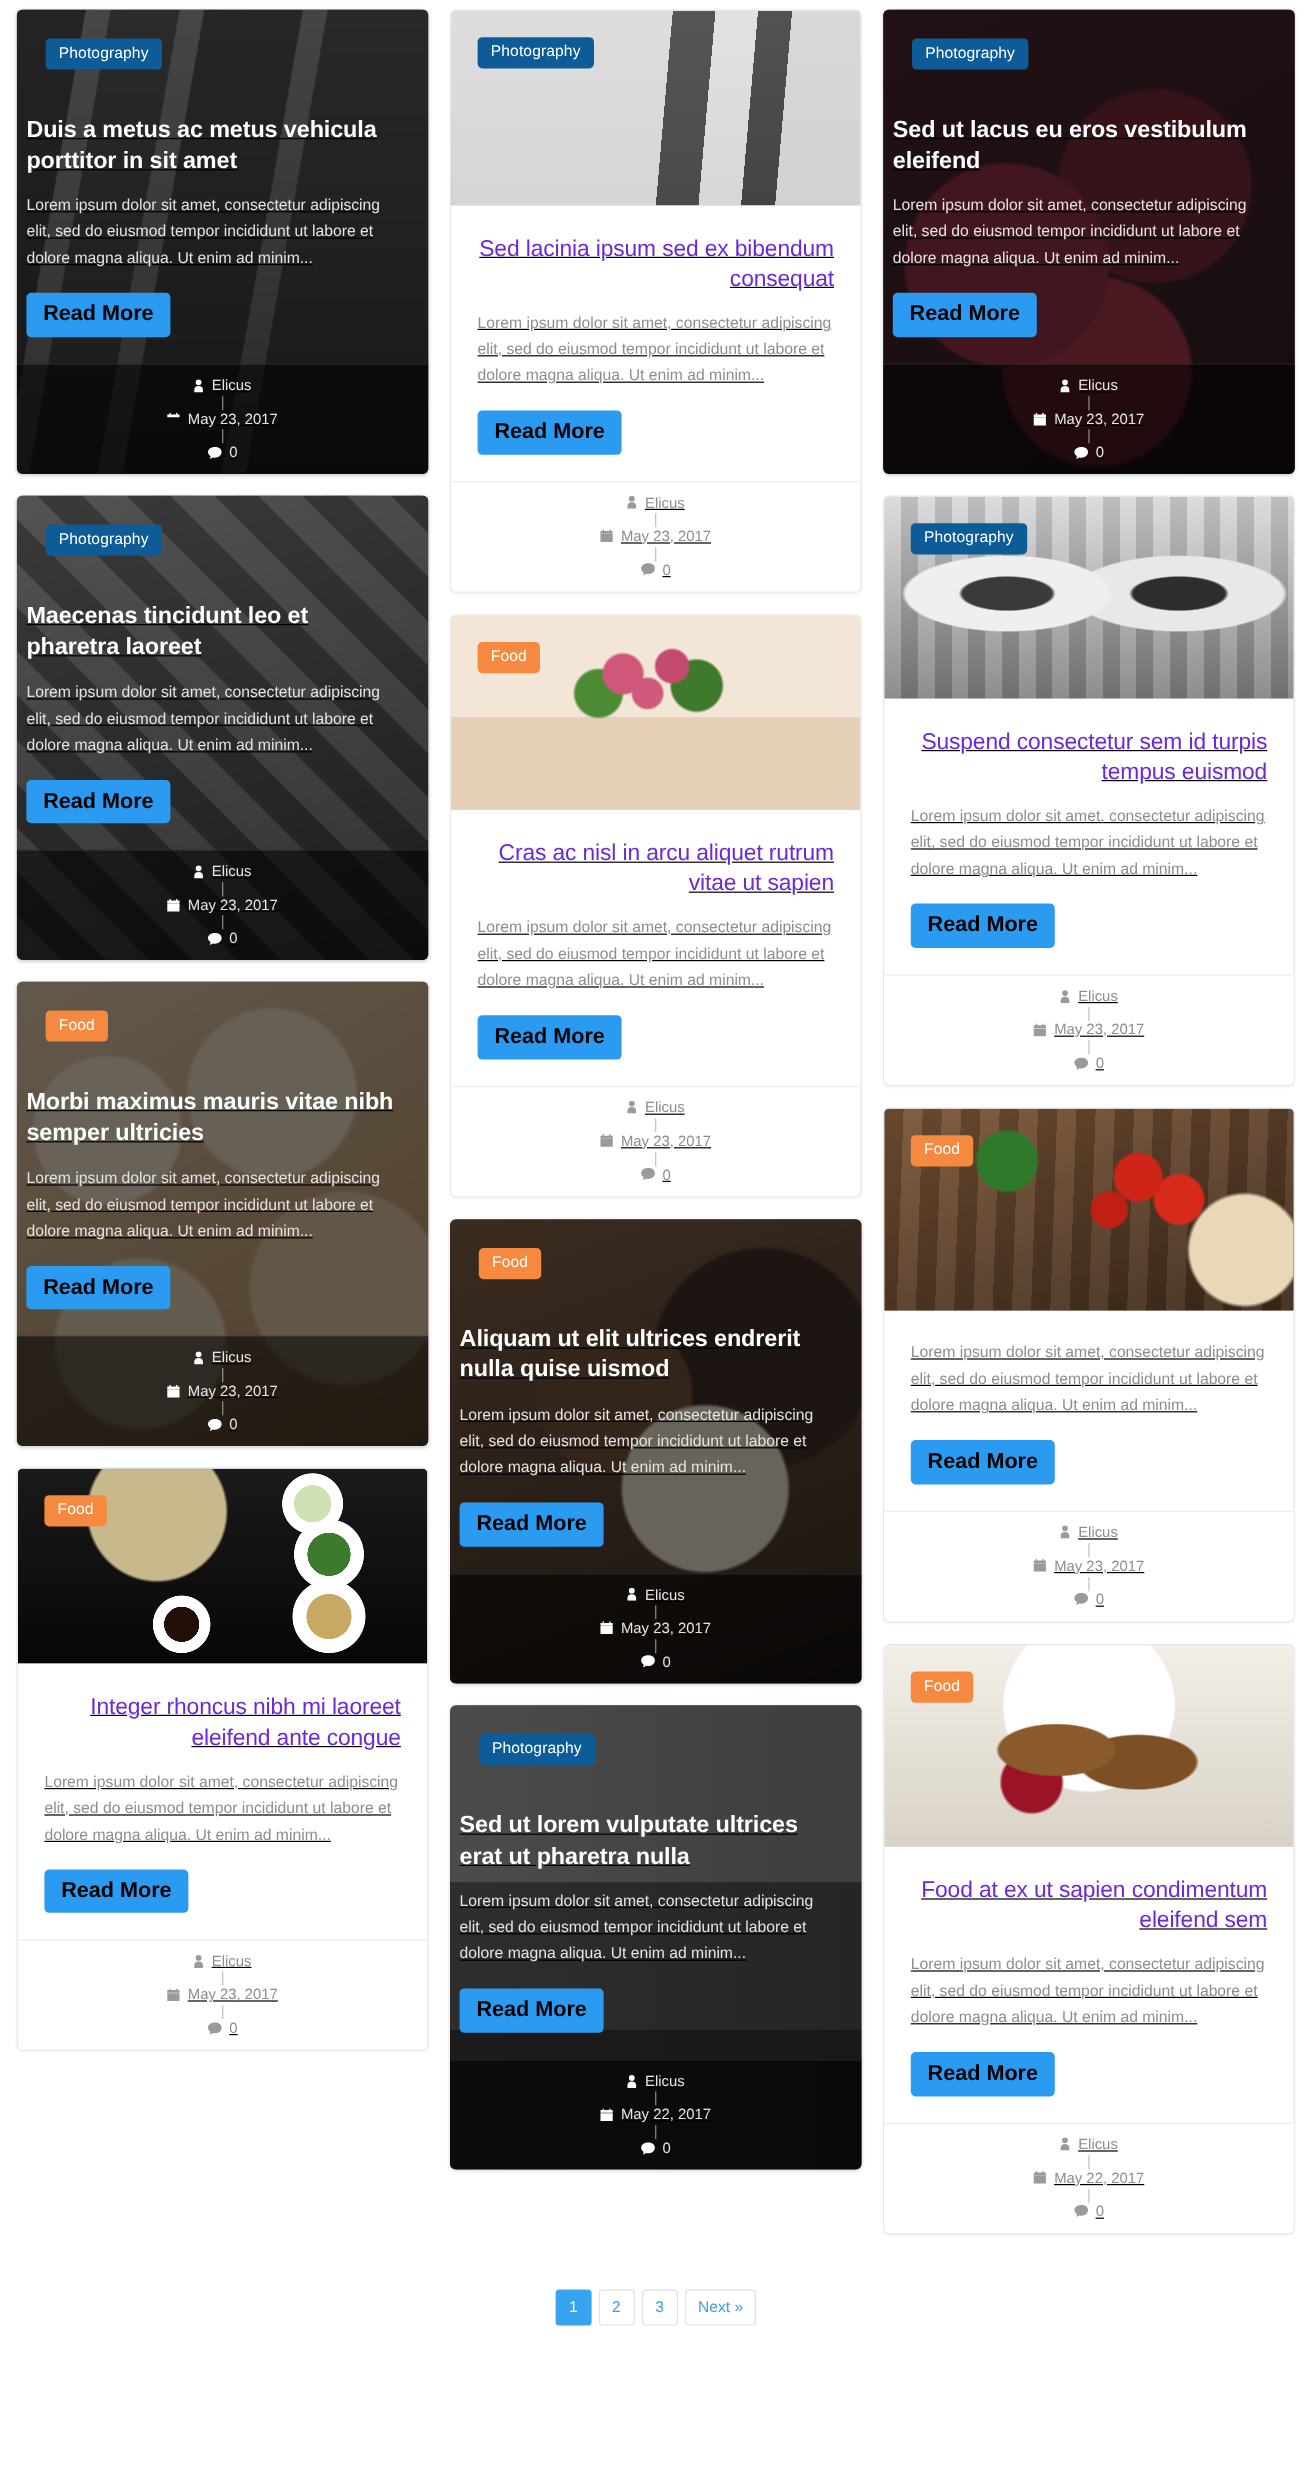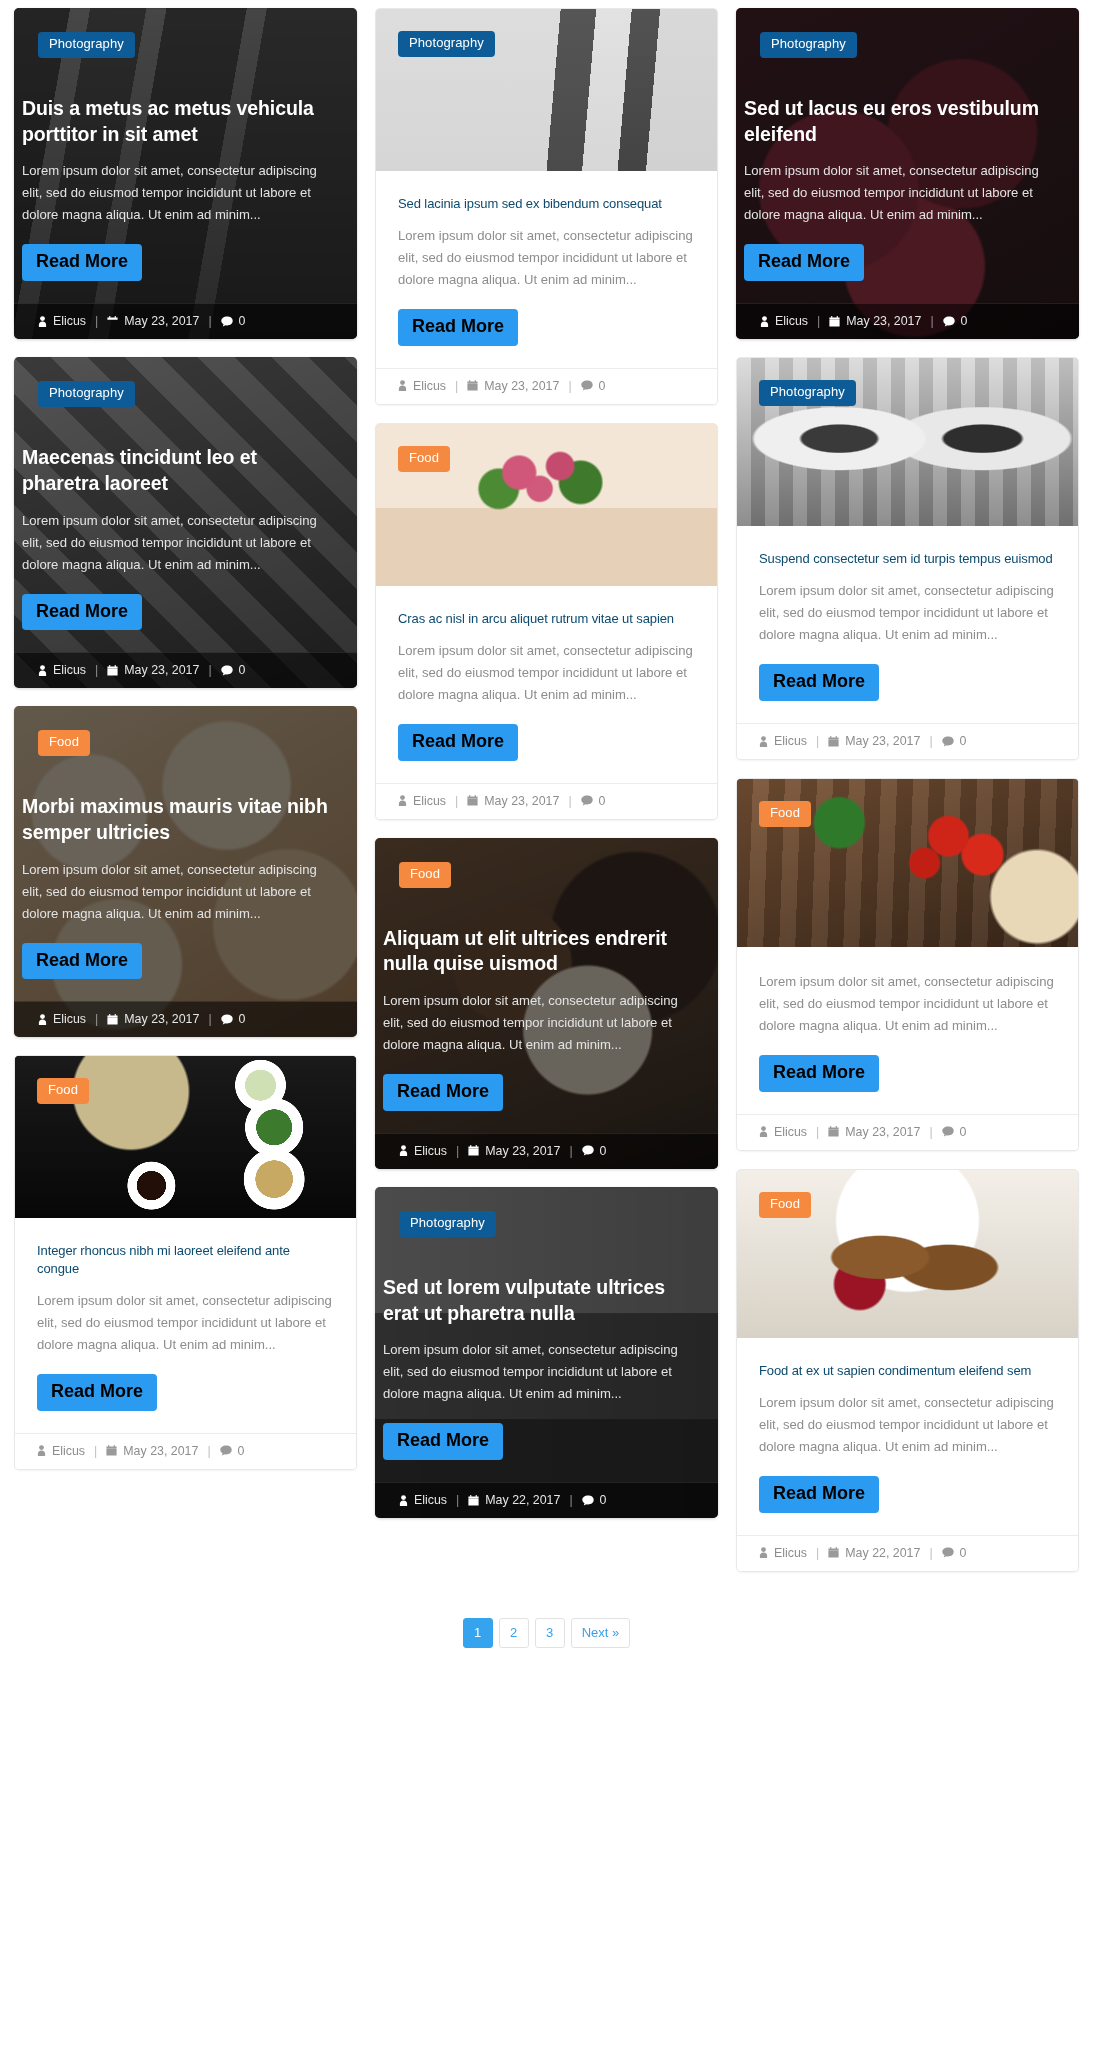--- a/index.html
+++ b/index.html
@@ -14,21 +14,21 @@
     min-height: 2069px;
     position: relative;
     background: #ffffff;
     padding: 8px 14px 0 14px;
   }
   .masonry {
     display: flex;
     align-items: flex-start;
     gap: 18px;
   }
-  .col { flex: 1 1 0; min-width: 0; display: block; }
+  .col { flex: 1 1 0; min-width: 0; display: block; text-decoration: underline; }
 
   
   .card {
     position: relative;
     border-radius: 5px;
     overflow: hidden;
     margin-bottom: 18px;
     background: #ffffff;
   }
   .card.light {
@@ -85,21 +85,21 @@
   .card.dark .body { padding: 62px 24px 22px 8px; }
 
   .title {
     margin: 0 0 13px 0;
     font-size: 19.5px;
     line-height: 1.32;
     font-weight: 700;
     letter-spacing: -0.1px;
   }
   .card.dark .title { color: #ffffff; }
-  .card.light .title { color: #0c4a6e; font-weight: 400; font-size: 13px; }
+  .card.light .title { color: #6d28d9; font-weight: 400; font-size: 19px; text-align: right; }
 
   .excerpt {
     margin: 0 0 18px 0;
     font-size: 13.1px;
     line-height: 1.68;
   }
   .card.dark .excerpt { color: #e3e3e3; }
   .card.light .excerpt { color: #8d8d8d; }
 
   .readmore {
@@ -115,20 +115,21 @@
     font-family: "Liberation Sans", sans-serif;
     line-height: 1.1;
   }
 
   
   .meta {
     display: flex;
     align-items: center;
     font-size: 12.4px;
     padding: 10px 22px 11px 22px;
+    flex-direction: column;
   }
   .card.dark .meta {
     background: rgba(0,0,0,0.55);
     color: #e6e6e6;
     border-top: 1px solid rgba(255,255,255,0.10);
     padding: 10px 24px 11px 24px;
   }
   .card.light .meta {
     background: #ffffff;
     color: #8d8d8d;

